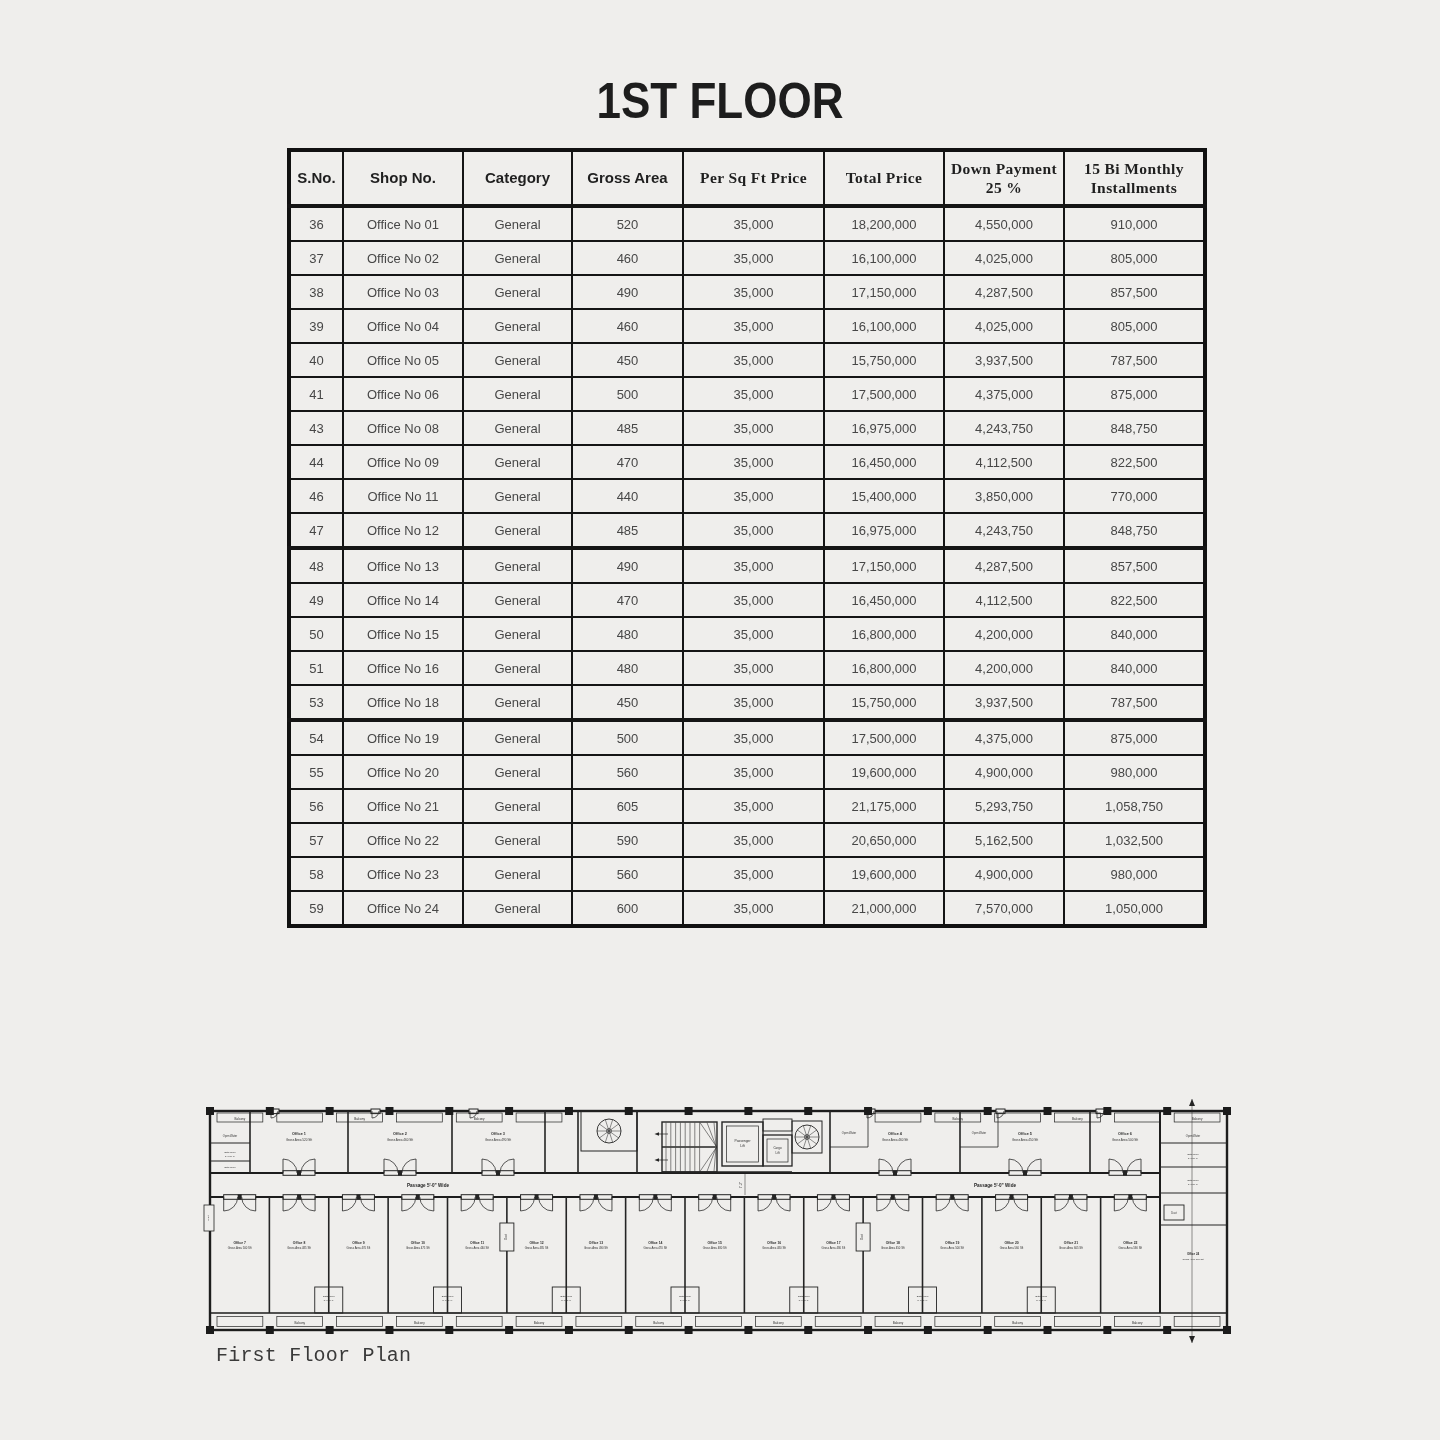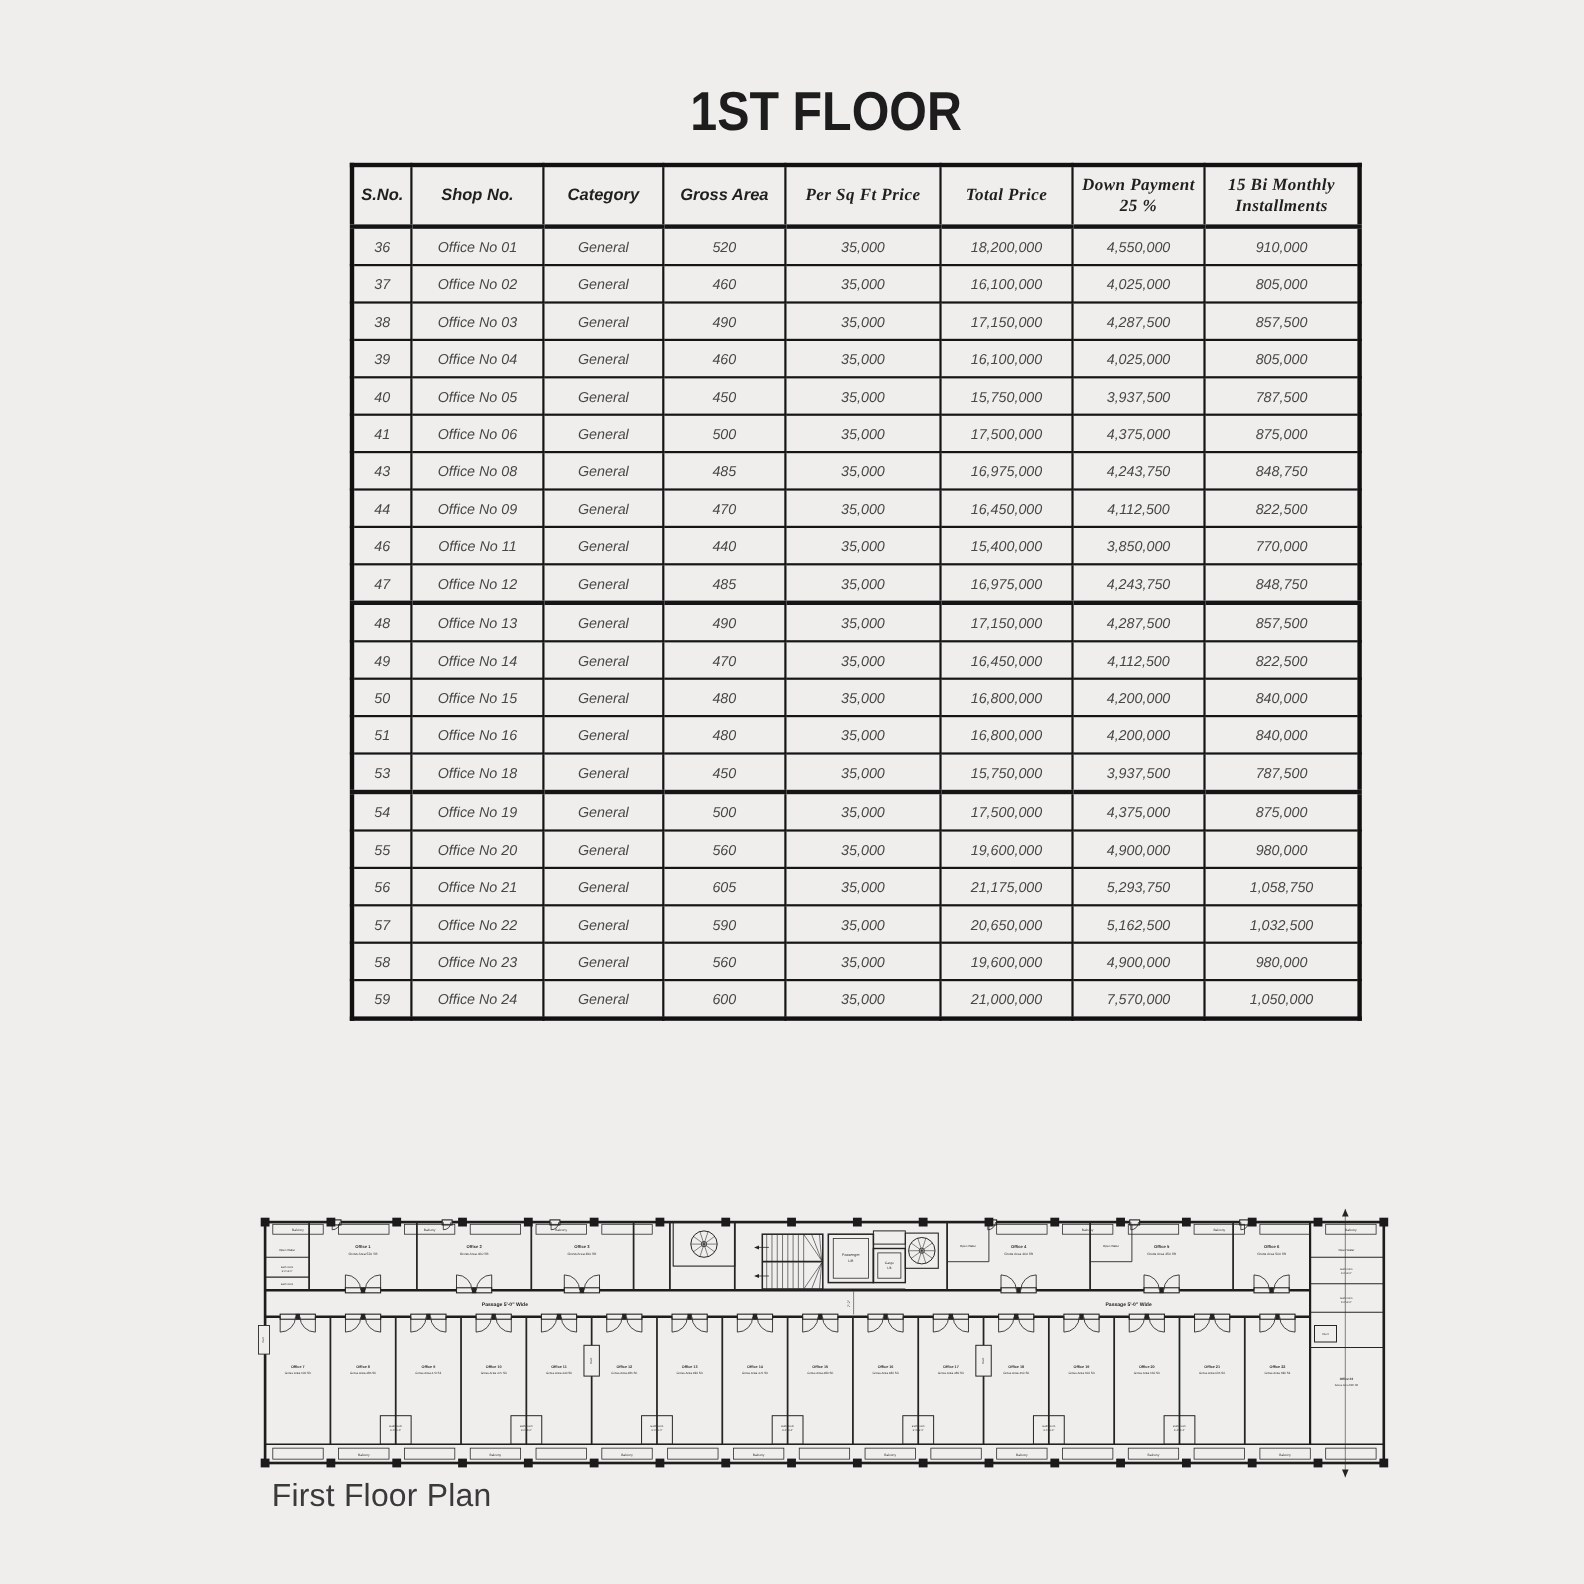--- a/index.html
+++ b/index.html
@@ -3,21 +3,21 @@
 <meta charset="utf-8">
 <style>
   html,body{margin:0;padding:0;}
   body{
     width:1440px;height:1440px;
     background:#efeeec;
     font-family:"Liberation Sans",sans-serif;
     position:relative;
     overflow:hidden;
   }
-  .page{position:absolute;inset:0;margin-left:31px;}
+  .page{position:absolute;inset:0;}
   h1.title{
     position:absolute;top:72px;left:0;width:1440px;
     margin:0;text-align:center;
     font-size:50px;font-weight:700;color:#1d1d1d;
     letter-spacing:0px;
     transform:scaleX(0.88);
     font-family:"Liberation Sans",sans-serif;
   }
   table.price{
     position:absolute;left:287px;top:148px;
@@ -25,21 +25,21 @@
     border-collapse:collapse;
     table-layout:fixed;
     background:#efeeec;
   }
   table.price th, table.price td{
     border:2.5px solid #151515;
     text-align:center;vertical-align:middle;
     padding:0 2px;
     overflow:hidden;
   }
-  table.price{border:4px solid #111;font-style:italic;}
+  table.price{border:4px solid #111;}
   table.price thead th{height:52px;color:#1f1f1f;line-height:1.25;}
   table.price th.sans{
     font-family:"Liberation Sans",sans-serif;
     font-weight:700;font-size:15px;
   }
   table.price th.serif{
     font-family:"Liberation Serif",serif;
     font-weight:700;font-size:15.5px;letter-spacing:0.4px;
   }
   table.price td{
@@ -49,22 +49,22 @@
   }
   
   table.price tbody tr.group-start td{border-top-width:4px;}
   .plan-wrap{
     position:absolute;left:200px;top:1096px;width:1045px;height:252px;
   }
   .plan-wrap svg{width:100%;height:100%;display:block;
     font-family:"Liberation Sans",sans-serif;}
   .caption{
     position:absolute;left:216px;top:1344px;
-    font-size:29px;color:#3a3a3a;letter-spacing:0.2px;
-    font-family:Liberation Sans, sans-serif;
+    font-size:20px;color:#3a3a3a;letter-spacing:0.2px;
+    font-family:Liberation Mono, monospace;
   }
   svg text{fill:#2e2e2e;}
   .pl{font-weight:700;fill:#222;}
 </style>
 </head>
 <body>
 
 <div class="page">
 
   <h1 class="title">1ST FLOOR</h1>

